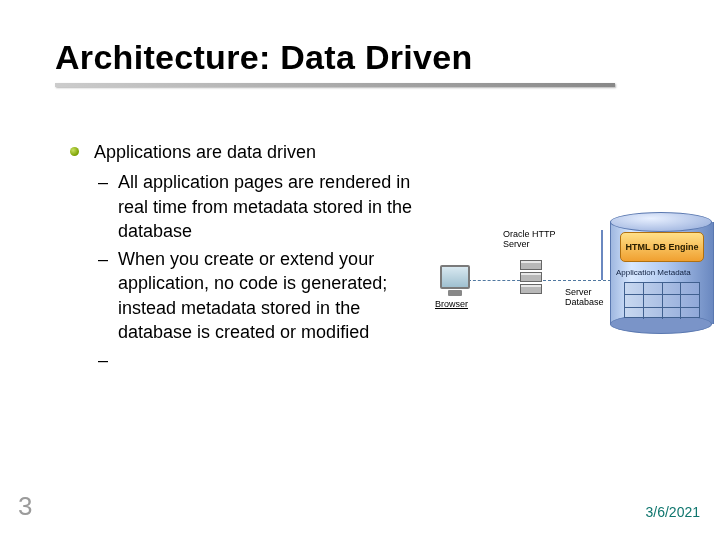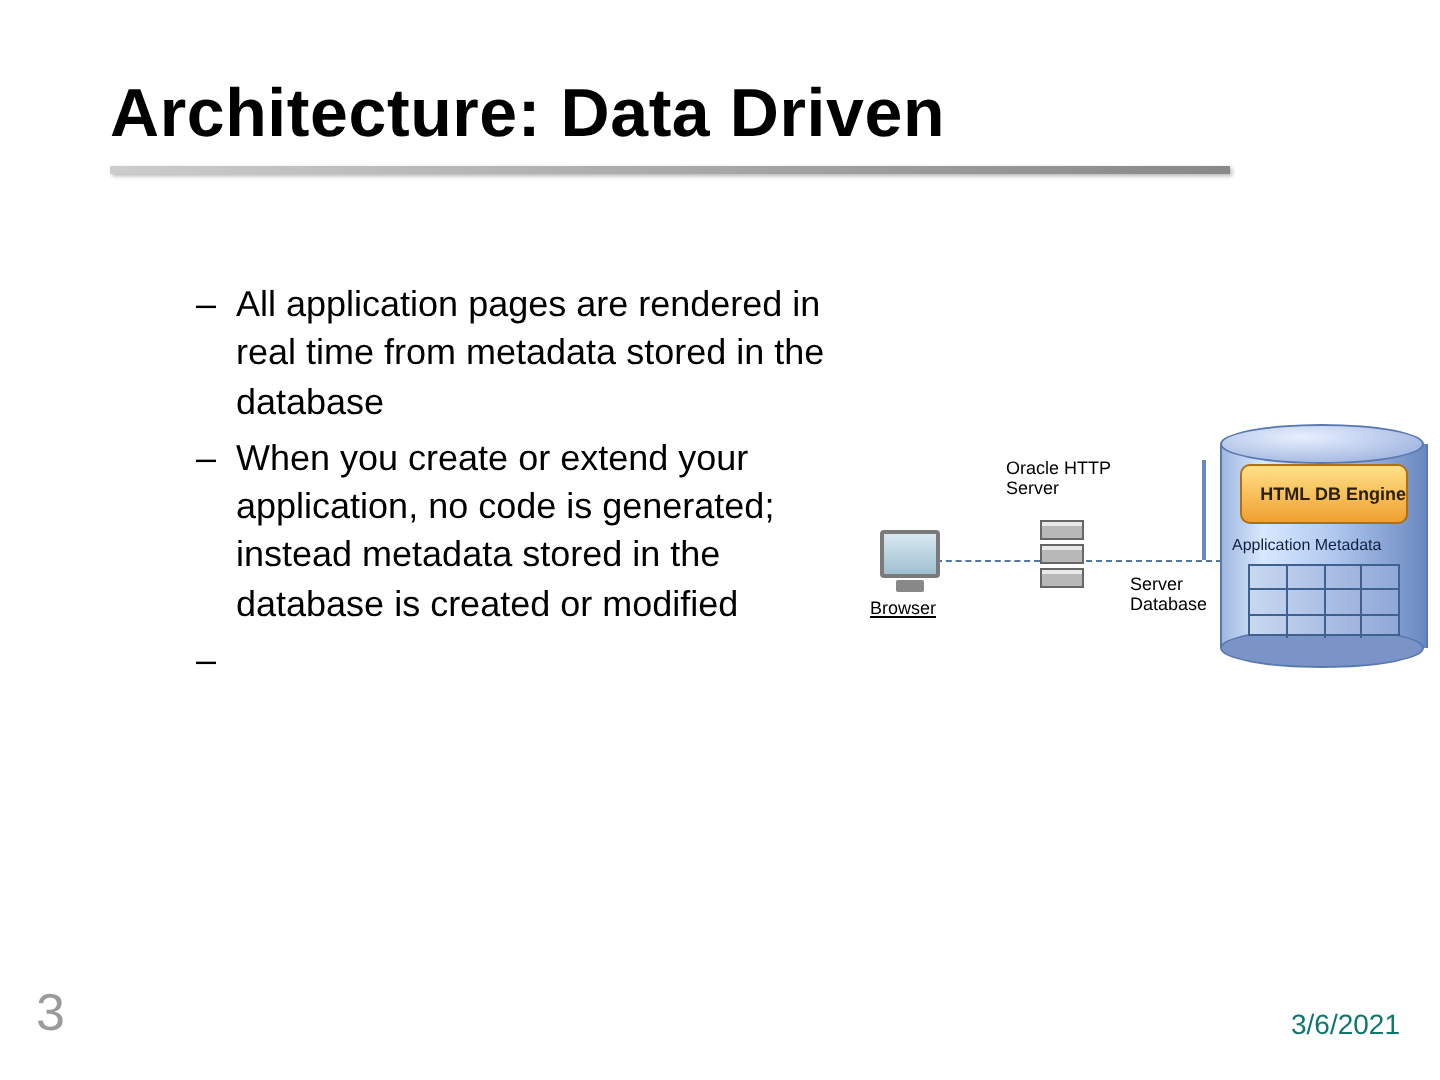--- a/index.html
+++ b/index.html
@@ -177,21 +177,21 @@
   }
   .engine-box {
     position: absolute;
     left: 10px; top: 20px;
     width: 82px; height: 28px;
     border-radius: 5px;
     background: linear-gradient(#ffe088, #f0a030);
     border: 1px solid #b07010;
     display: flex;
     align-items: center;
-    justify-content: flex-end;
+    justify-content: center;
     font-size: 9px;
     font-weight: bold;
     color: #2a2000;
     text-align: center;
   }
   .meta-lbl {
     position: absolute;
     left: 6px; top: 56px;
     width: 90px;
     font-size: 8px;
@@ -234,20 +234,24 @@
 <body>
 
 <div class="slide">
 
   <div class="title-area">
     <div class="title-text">Architecture: Data Driven</div>
     <div class="title-underline"></div>
   </div>
 
   <div class="body-area">
+    <div class="b1">
+      <span class="dot"></span>
+      <span>Applications are data driven</span>
+    </div>
     <div class="b2">
       <span class="dash">–</span>
       <span>All application pages are rendered in real time from metadata stored in the database</span>
     </div>
     <div class="b2">
       <span class="dash">–</span>
       <span>When you create or extend your application, no code is generated; instead metadata stored in the database is created or modified</span>
     </div>
     <div class="b2">
       <span class="dash">–</span>

